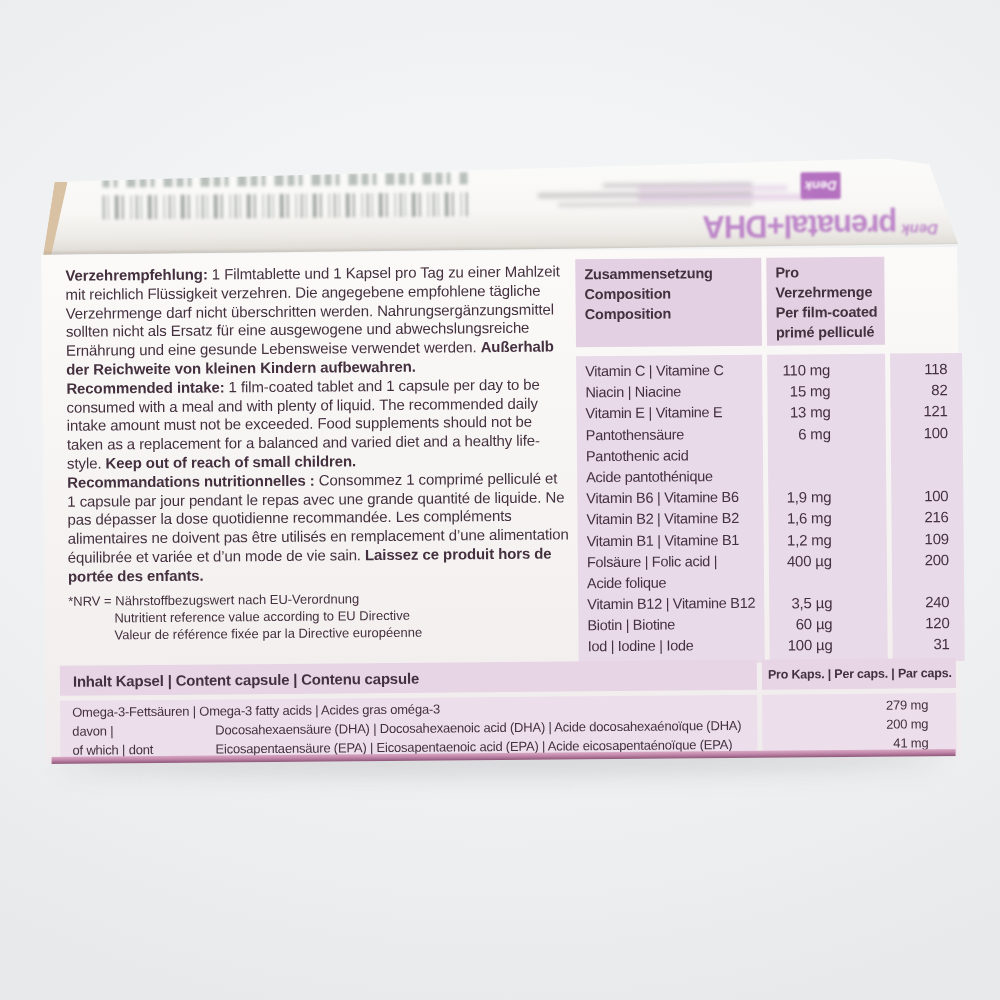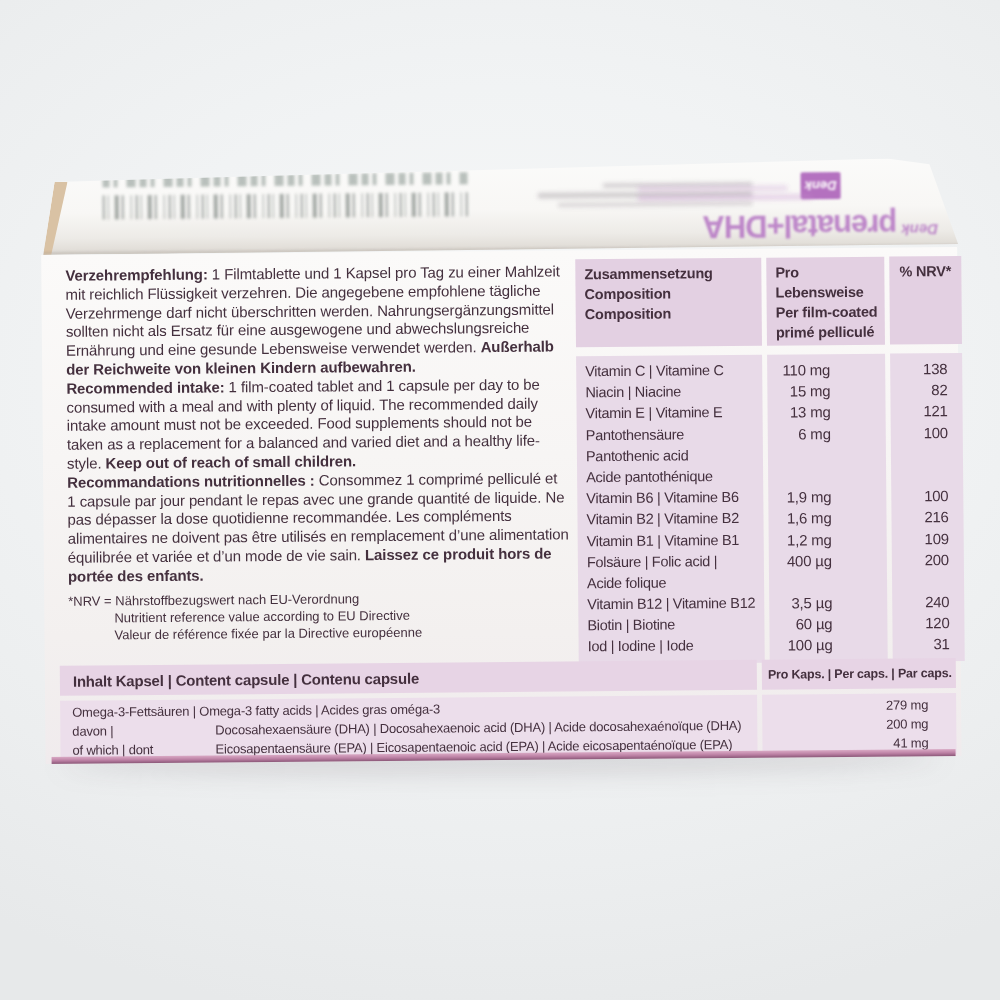--- a/index.html
+++ b/index.html
@@ -174,25 +174,24 @@
       </div>
 
       <div class="comp-table">
         <div class="comp-header">
           <div class="cell">
             <div>Zusammensetzung</div>
             <div>Composition</div>
             <div>Composition</div>
           </div>
           <div class="cell">
-            <div>Pro Lebensweise</div>
+            <div>Pro Verzehrmenge</div>
             <div>Per film-coated</div>
             <div>primé pelliculé</div>
           </div>
-          <div class="cell center">% NRV*</div>
         </div>
         <div class="comp-body">
           <div class="comp-col col-name">
               <div class="tline">Vitamin C | Vitamine C</div>
               <div class="tline">Niacin | Niacine</div>
               <div class="tline">Vitamin E | Vitamine E</div>
               <div class="tline">Pantothensäure</div>
               <div class="tline">Pantothenic acid</div>
               <div class="tline">Acide pantothénique</div>
               <div class="tline">Vitamin B6 | Vitamine B6</div>
@@ -214,21 +213,21 @@
               <div class="tline">1,9 mg</div>
               <div class="tline">1,6 mg</div>
               <div class="tline">1,2 mg</div>
               <div class="tline">400 µg</div>
               <div class="tline">&nbsp;</div>
               <div class="tline">3,5 µg</div>
               <div class="tline">60 µg</div>
               <div class="tline">100 µg</div>
             </div>
           <div class="comp-col col-nrv">
-              <div class="tline">138</div>
+              <div class="tline">118</div>
               <div class="tline">82</div>
               <div class="tline">121</div>
               <div class="tline">100</div>
               <div class="tline">&nbsp;</div>
               <div class="tline">&nbsp;</div>
               <div class="tline">100</div>
               <div class="tline">216</div>
               <div class="tline">109</div>
               <div class="tline">200</div>
               <div class="tline">&nbsp;</div>

